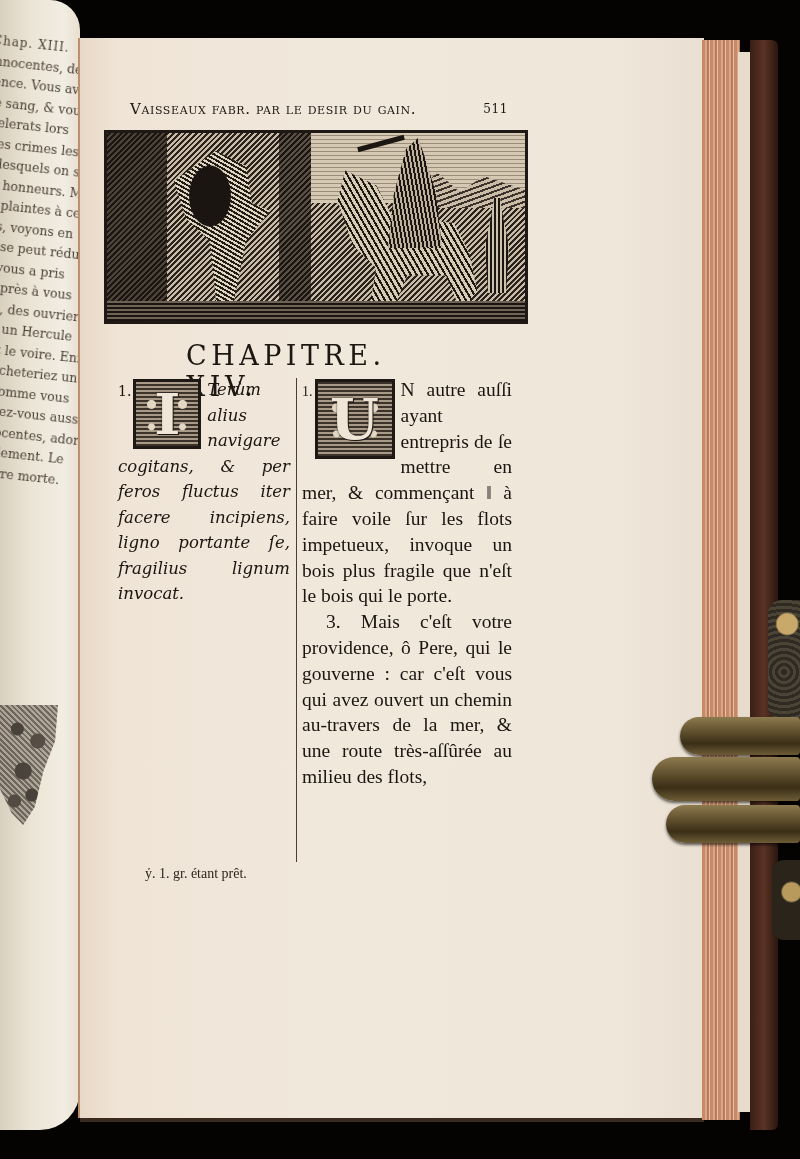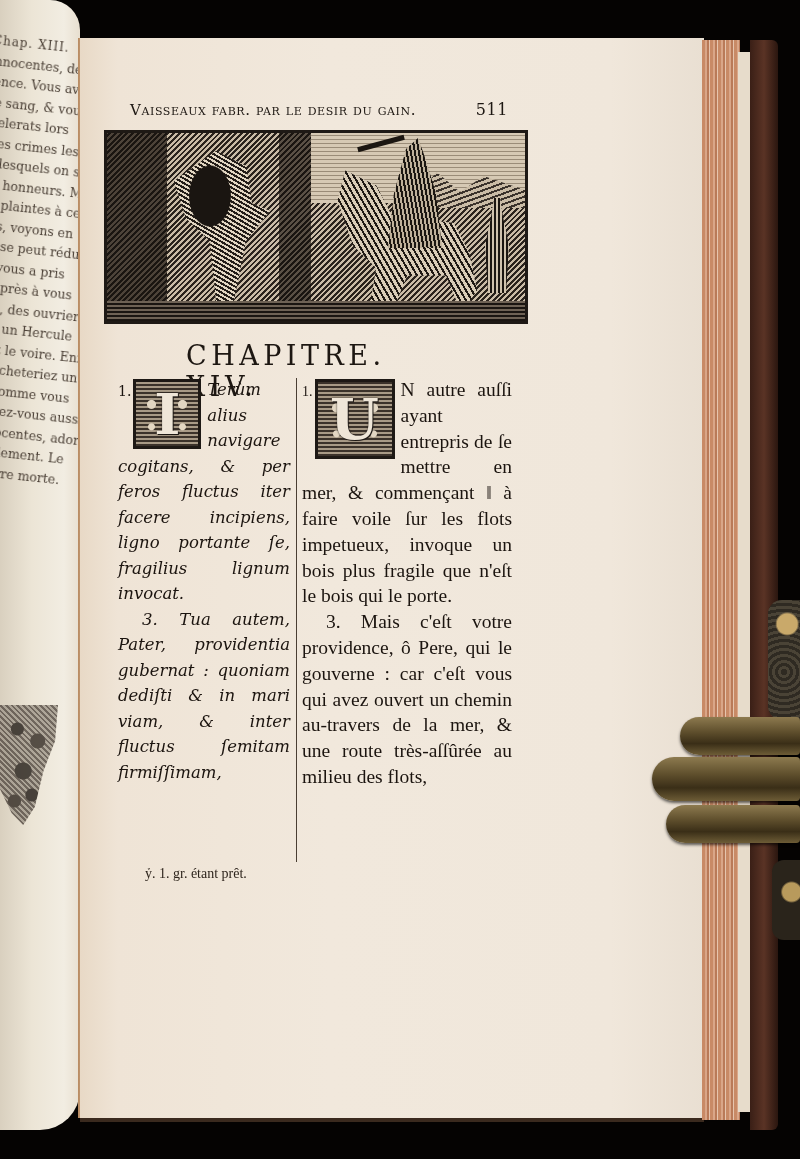--- a/index.html
+++ b/index.html
@@ -84,21 +84,21 @@
       border-radius: 12px 0 0 12px;
     }
 
     
     .running-head {
       position: absolute; left: 130px; top: 100px; width: 378px;
       display: flex; justify-content: space-between; align-items: center;
       color: #1d1712; font-size: 15px; letter-spacing: 0.6px;
       font-variant: small-caps;
     }
-    .running-head .pageno { font-size: 16px; }
+    .running-head .pageno { font-size: 12px; }
     
     .woodcut {
       position: absolute; left: 104px; top: 130px; width: 424px; height: 194px;
       background: #1e1915; padding: 3px; box-sizing: border-box;
     }
     .woodcut-inner {
       position: relative; width: 100%; height: 100%; overflow: hidden;
       background: repeating-linear-gradient(-45deg, #2a231d 0 2px, #c9bba6 2px 4px);
     }
     .wc-sky {
@@ -264,21 +264,20 @@
 <div class="chapter-title">CHAPITRE. XIV.</div>
 
 <div class="latin-col">
   <div class="para">
     <span class="verse-num" style="float:left; margin-top:2px;">1.</span>
     <div class="drop-cap">
       <div class="dc-inner">I</div>
     </div>
     <span>Terùm alius navigare cogitans, &amp; per feros fluctus iter facere incipiens, ligno portante ſe, fragilius lignum invocat.</span>
   </div>
-  <p class="para indent">3. Tua autem, Pater, providentia gubernat : quoniam dediſti &amp; in mari viam, &amp; inter fluctus ſemitam firmiſſimam,</p>
 </div>
 
 <div class="col-divider"></div>
 
 <div class="french-col">
   <div class="para">
     <span class="verse-num" style="float:left; margin-top:2px;">1.</span>
     <div class="drop-cap" style="width:80px;height:80px;">
       <div class="dc-inner">U</div>
     </div>

